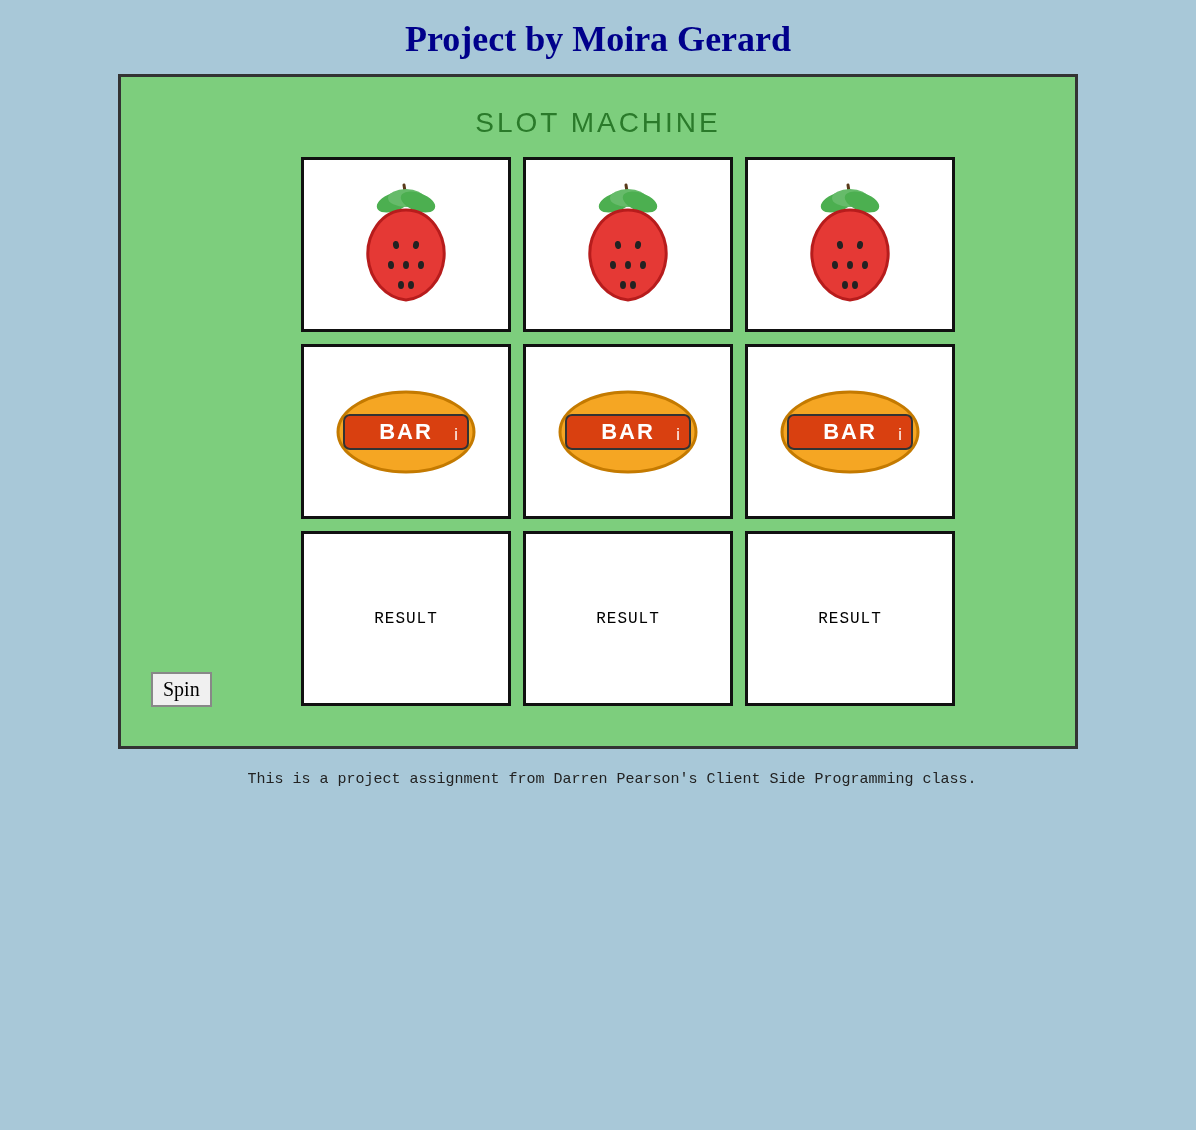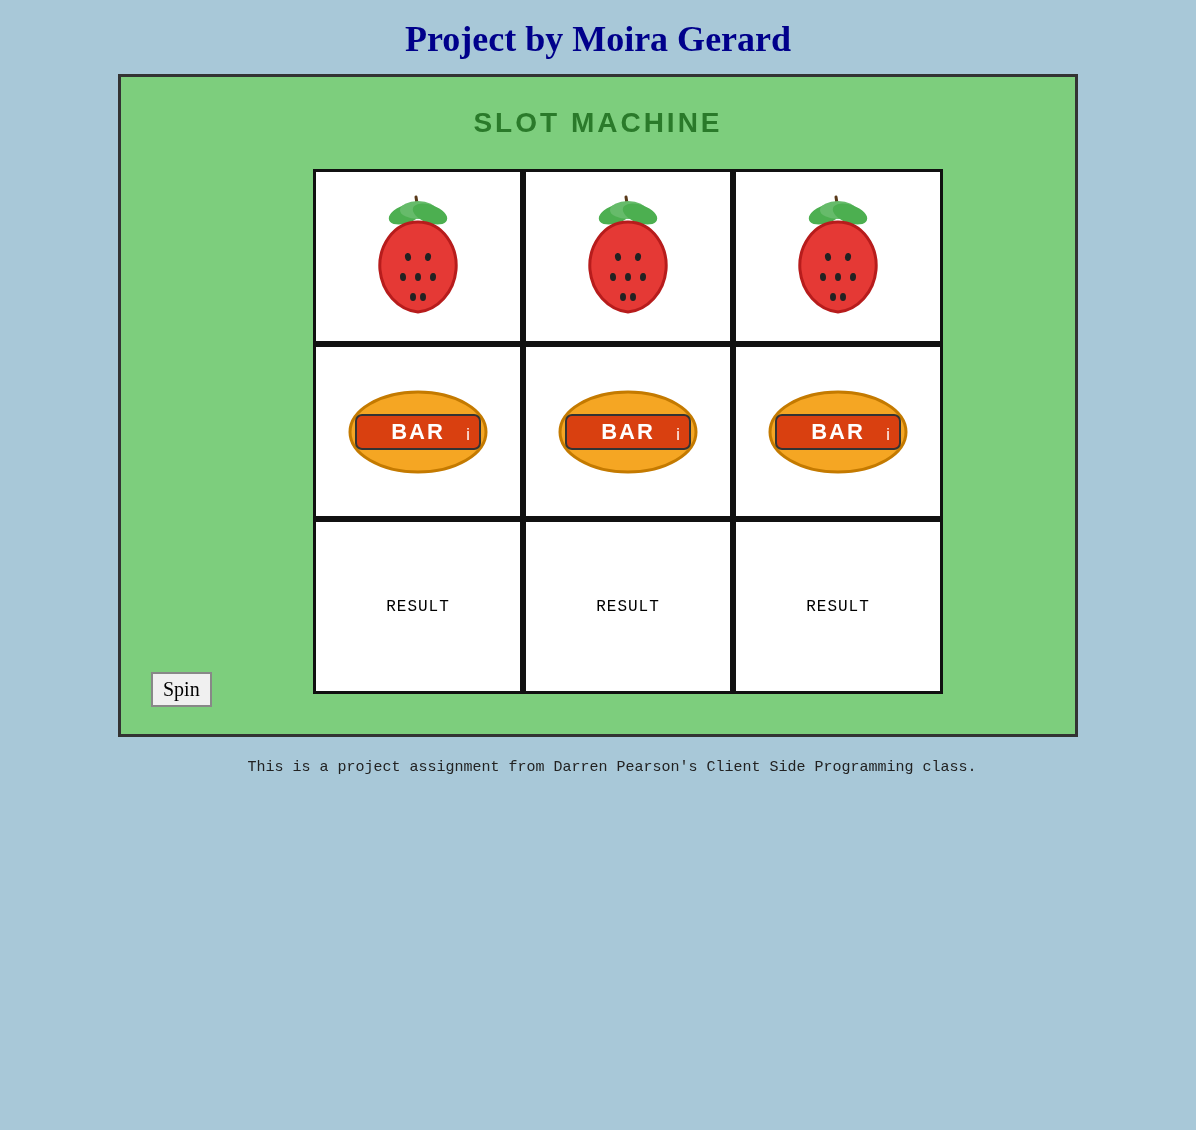--- a/index.html
+++ b/index.html
@@ -26,31 +26,31 @@
       margin: 0 auto;
       width: 960px;
       padding: 30px 20px 40px 20px;
       position: relative;
     }
 
     .slot-title {
       text-align: center;
       color: #2a7a2a;
       font-size: 28px;
-      font-weight: bold;
+      font-weight: normal;
       letter-spacing: 3px;
-      margin-bottom: 30px;
+      margin-bottom: 18px;
       font-family: Arial, sans-serif;
     }
 
     .slots-grid {
       display: grid;
       grid-template-columns: repeat(3, 210px);
       grid-template-rows: repeat(3, 175px);
-      gap: 0;
+      gap: 12px;
       justify-content: center;
       margin-left: 60px;
     }
 
     .slot-cell {
       border: 3px solid #111;
       background: #fff;
       display: flex;
       align-items: center;
       justify-content: center;

